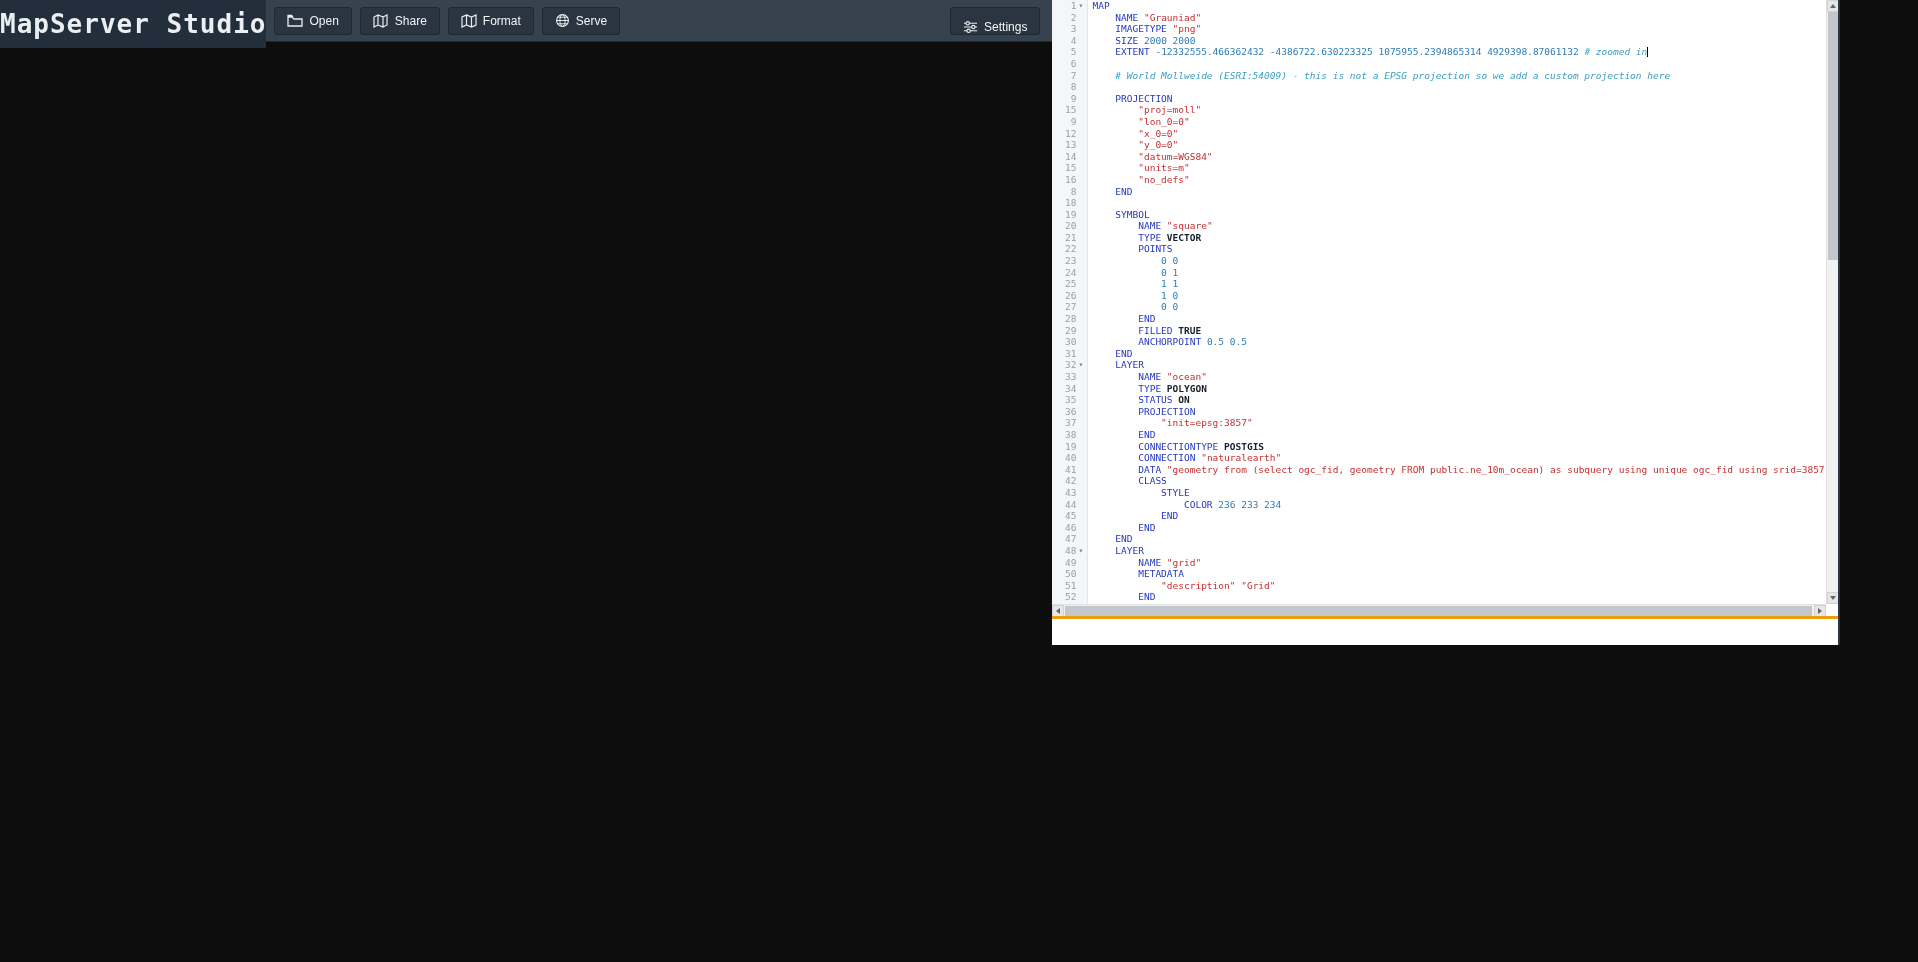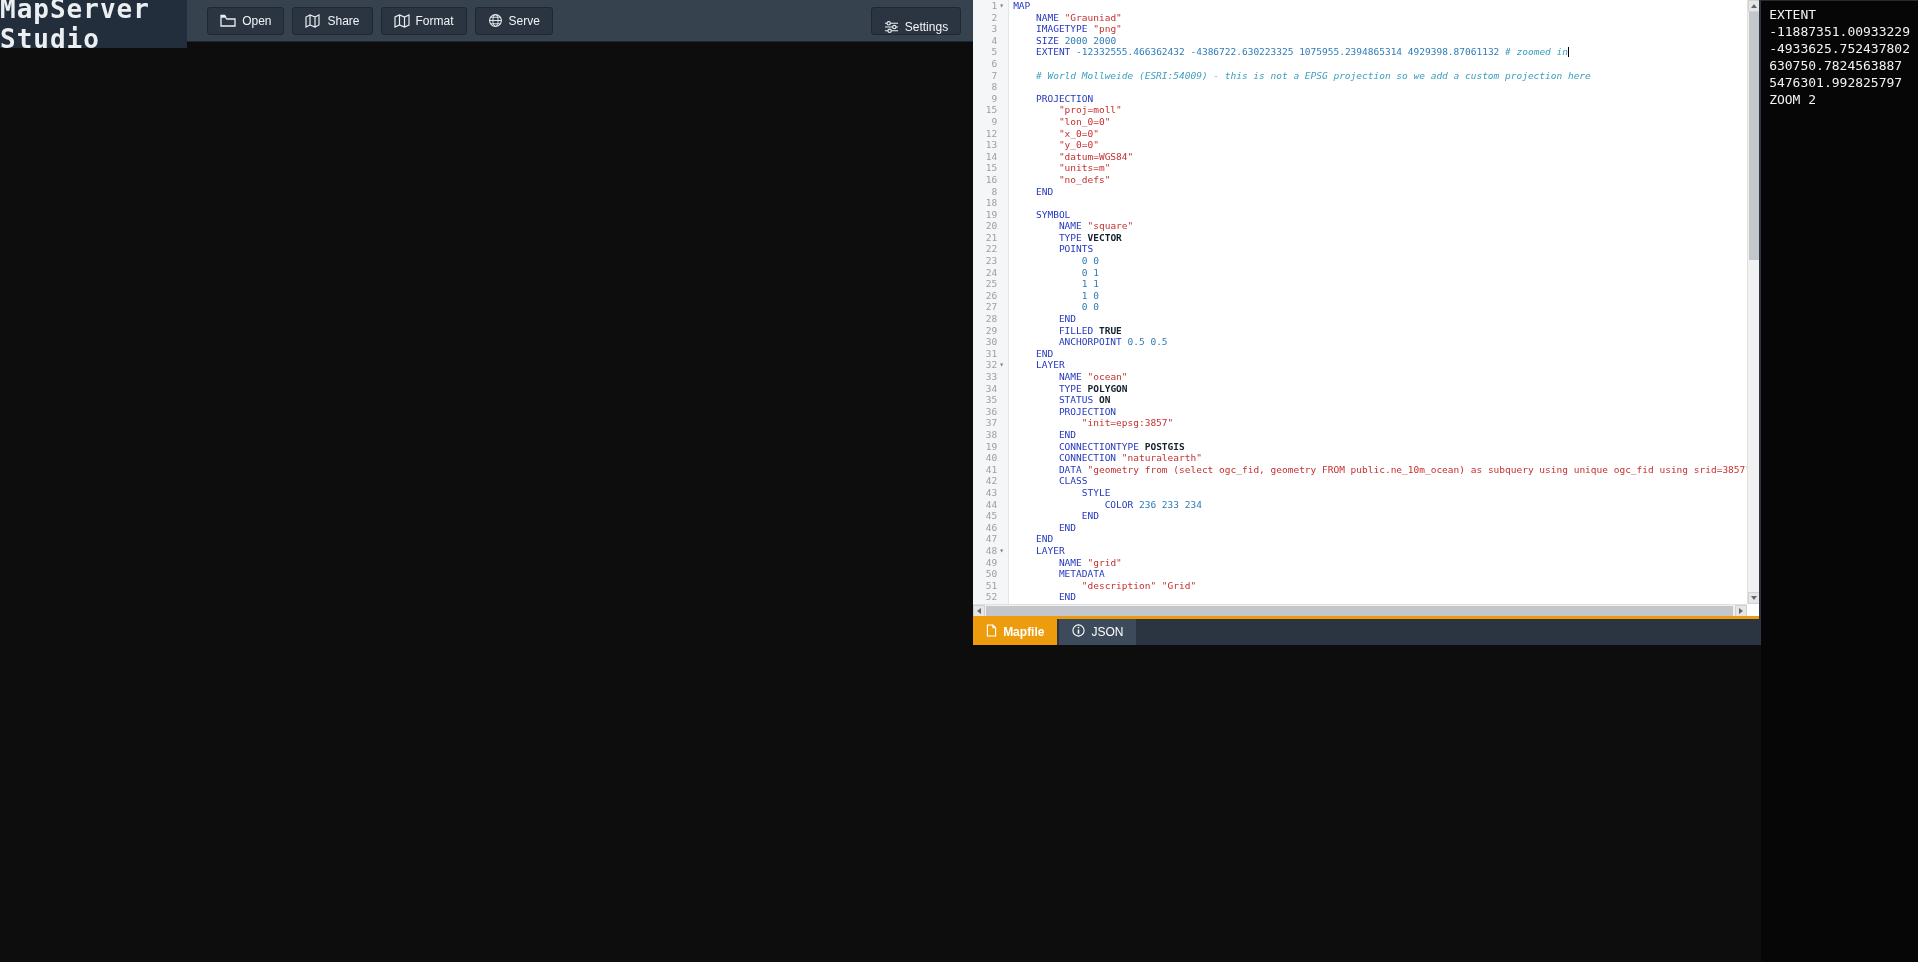--- a/index.html
+++ b/index.html
@@ -7,21 +7,21 @@
               font-family:"Liberation Sans", sans-serif; }
   .app { width:1918px; height:962px; display:flex; flex-direction:row; }
 
   
   .titlebar { height:48px; background:#232e3c; display:flex; align-items:center; justify-content:center; }
   .titlebar .title { font-family:"DejaVu Sans Mono", monospace; font-size:26px; font-weight:600;
                      color:#eceff2; letter-spacing:1px; }
 
   
   .toolbar { height:42px; background:#37424f; border-bottom:1px solid #1d2631; display:flex; align-items:center; }
-  .toolbar-left { width:786px; display:flex; align-items:center; gap:8px; padding-left:20px; }
+  .toolbar-left { width:786px; display:flex; align-items:center; gap:8px; padding-left:8px; }
   .toolbar-right { flex:1; display:flex; justify-content:flex-end; padding-right:18px; }
   .tbtn { display:inline-flex; align-items:center; gap:6px; height:28px; padding:0 12px;
           background:#2b3542; border:1px solid #1e2833; border-radius:3px; color:#f2f4f6;
           font-size:12px; cursor:pointer; white-space:nowrap; }
   .tbtn svg { display:block; }
   .tbtn .caret { font-size:9px; margin-left:4px; color:#dfe3e8; }
   .settings-btn { margin-left:auto; margin-right:12px;align-items:flex-end; }
 
   
   .main { height:645px; display:flex; }
@@ -375,40 +375,20 @@
         <div class="sb-btn sb-left">
             <div class="tri-left"></div>
           </div>
         <div class="h-thumb"></div>
         <div class="sb-btn sb-right">
             <div class="tri-right"></div>
           </div>
       </div>
 
       <div class="accent-rule"></div>
-      <div class="tabbar">
-        <div class="tab active">
-          <span>
-            <svg width="11" height="13" viewBox="0 0 12 14">
-                <path d="M1.5 1 H7.5 L10.5 4 V13 H1.5 Z M7.5 1 V4 H10.5" fill="none" stroke="#fff" stroke-width="1.2"></path>
-              </svg>
-          </span>
-          <span>Mapfile</span>
-        </div>
-        <div class="tab inactive">
-          <span>
-            <svg width="13" height="13" viewBox="0 0 14 14">
-                <circle cx="7" cy="7" r="6" fill="none" stroke="#fff" stroke-width="1.2"></circle>
-                <path d="M7 6 V10.5" stroke="#fff" stroke-width="1.6"></path>
-                <circle cx="7" cy="3.8" r="0.9" fill="#fff"></circle>
-              </svg>
-          </span>
-          <span>JSON</span>
-        </div>
-      </div>
     </div>
 
     <div class="map-pane">
       <svg class="map-svg" viewBox="0 0 1132 640" preserveAspectRatio="none">
         <rect x="0" y="0" width="1132" height="640" fill="#ebebeb"></rect>
 
         <g fill="#ffffff" stroke="#161616" stroke-width="1" stroke-linejoin="round">
 
           <path d="M0,0 L332,0 L338,22 L310,38 L326,64 L302,82 L318,106 L296,122 L306,146 L299,166 L290,158 L283,142 C262,148 240,152 228,162 L237,182 L247,202 L241,222 L254,243 L263,255 L277,249 L284,259 L297,282 L291,298 L301,312 L297,327 L288,320 L272,299 L256,279 L241,261 L228,239 L214,219 L194,204 L173,197 L149,191 L119,181 L88,171 L54,161 L20,151 L0,145 Z"></path>
 
@@ -497,18 +477,14 @@
         <div class="zoom-btn">+</div>
         <div class="zoom-btn">−</div>
       </div>
 
       <div class="map-hscroll">
         <div class="map-hthumb"></div>
       </div>
     </div>
   </div>
 
-  <div class="statusbar">
-    <div>EXTENT -11887351.00933229 -4933625.752437802 630750.7824563887 5476301.992825797</div>
-    <div>ZOOM 2</div>
-  </div>
 
 </div>
 
 </body></html>

